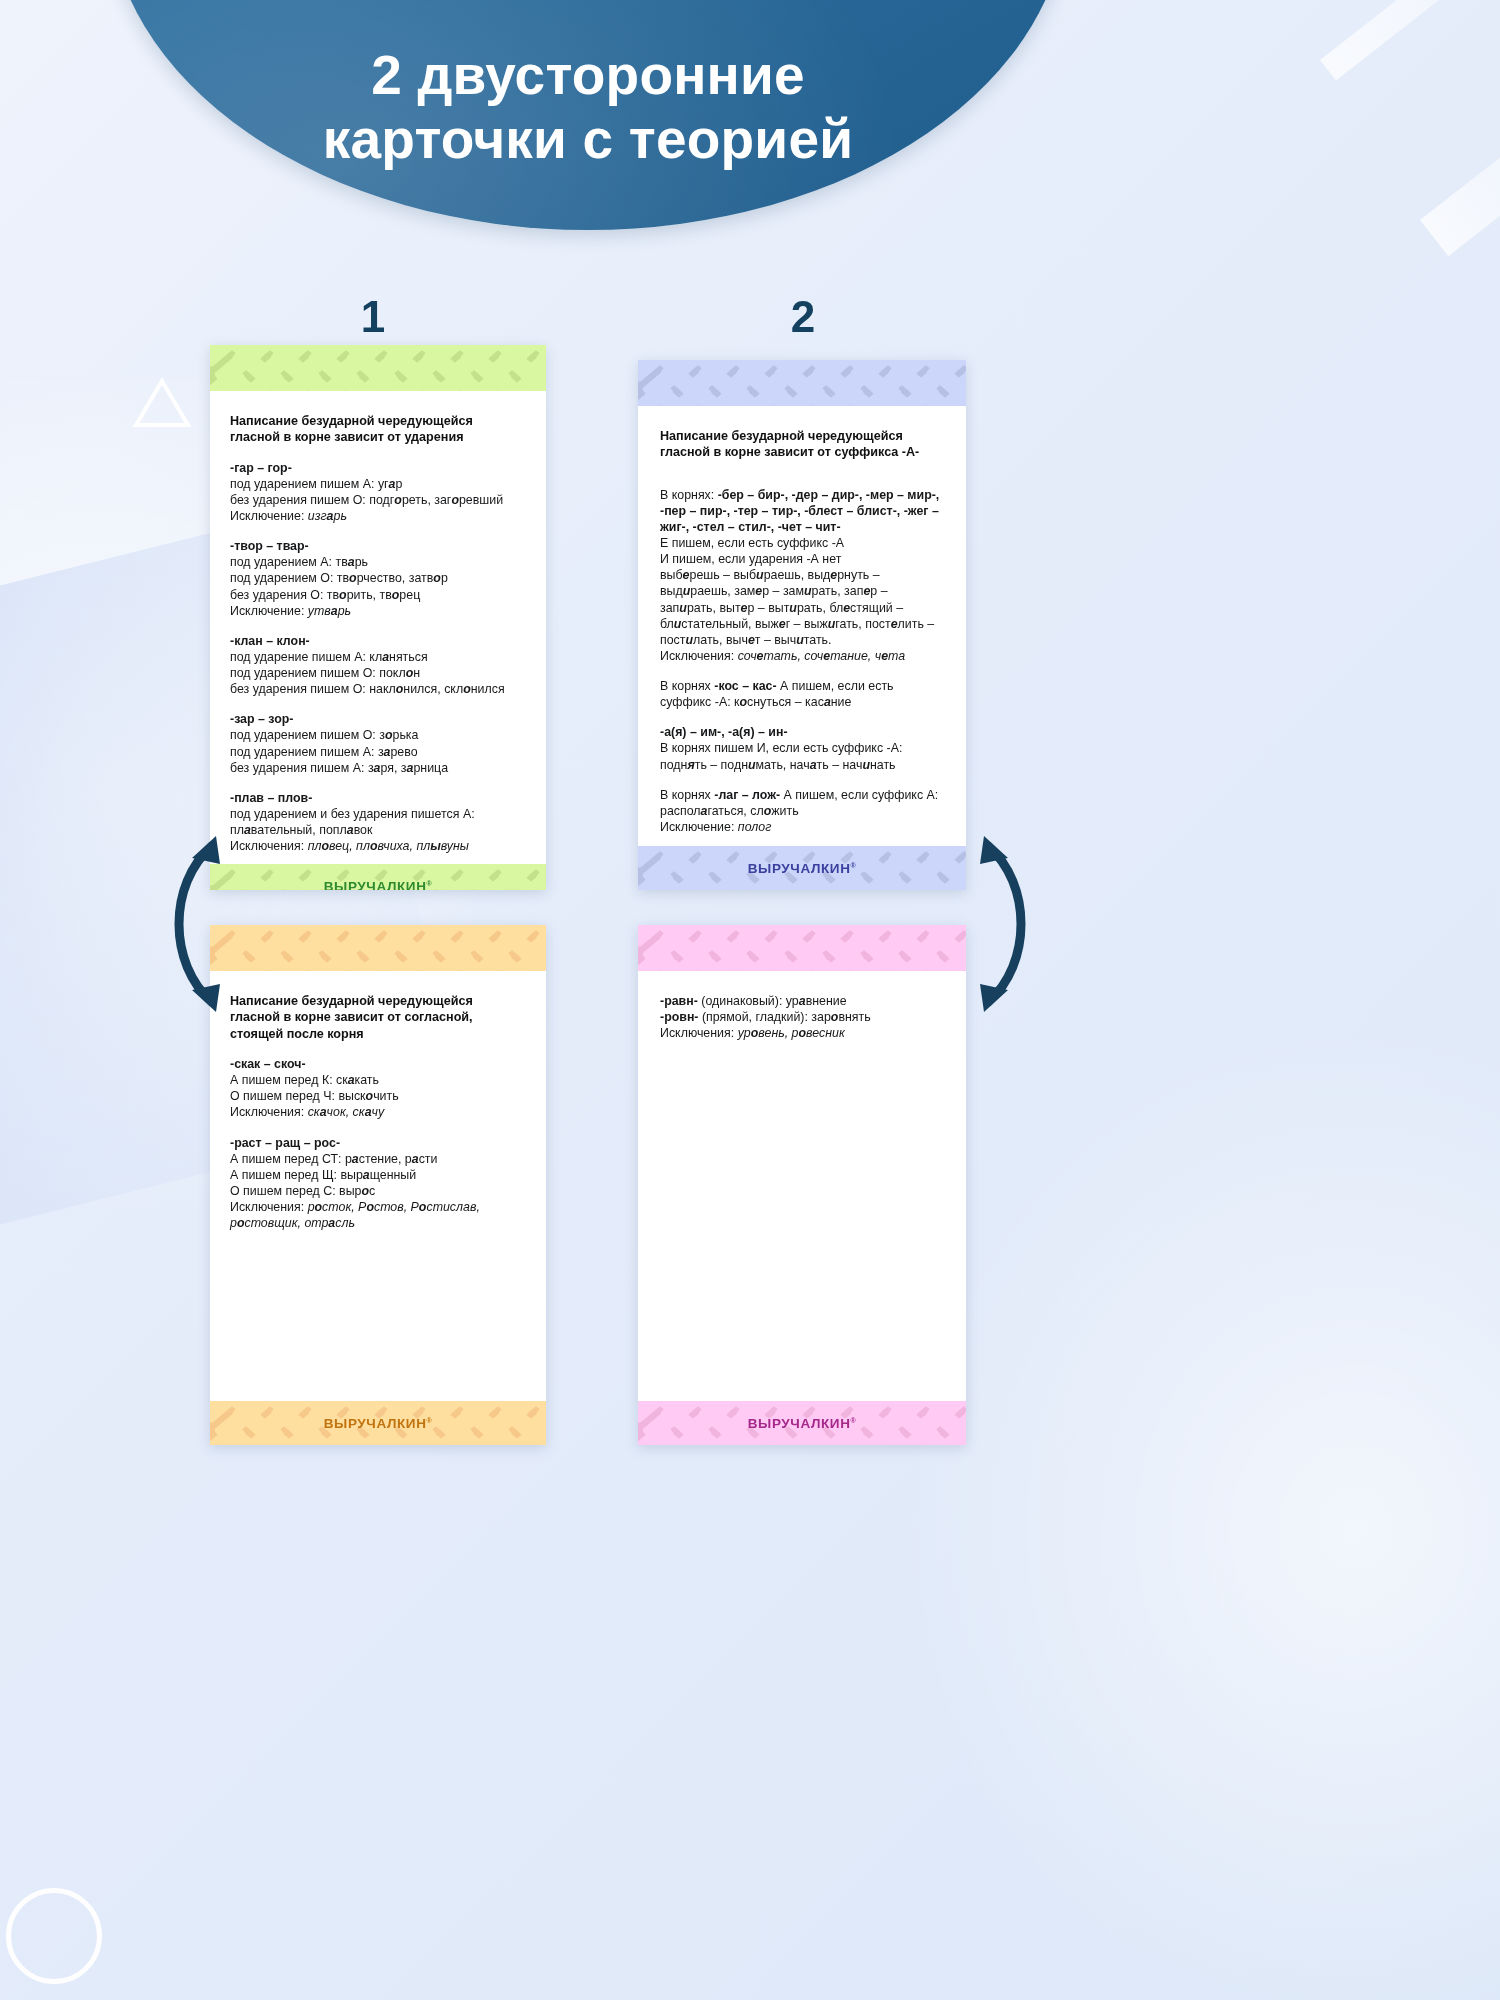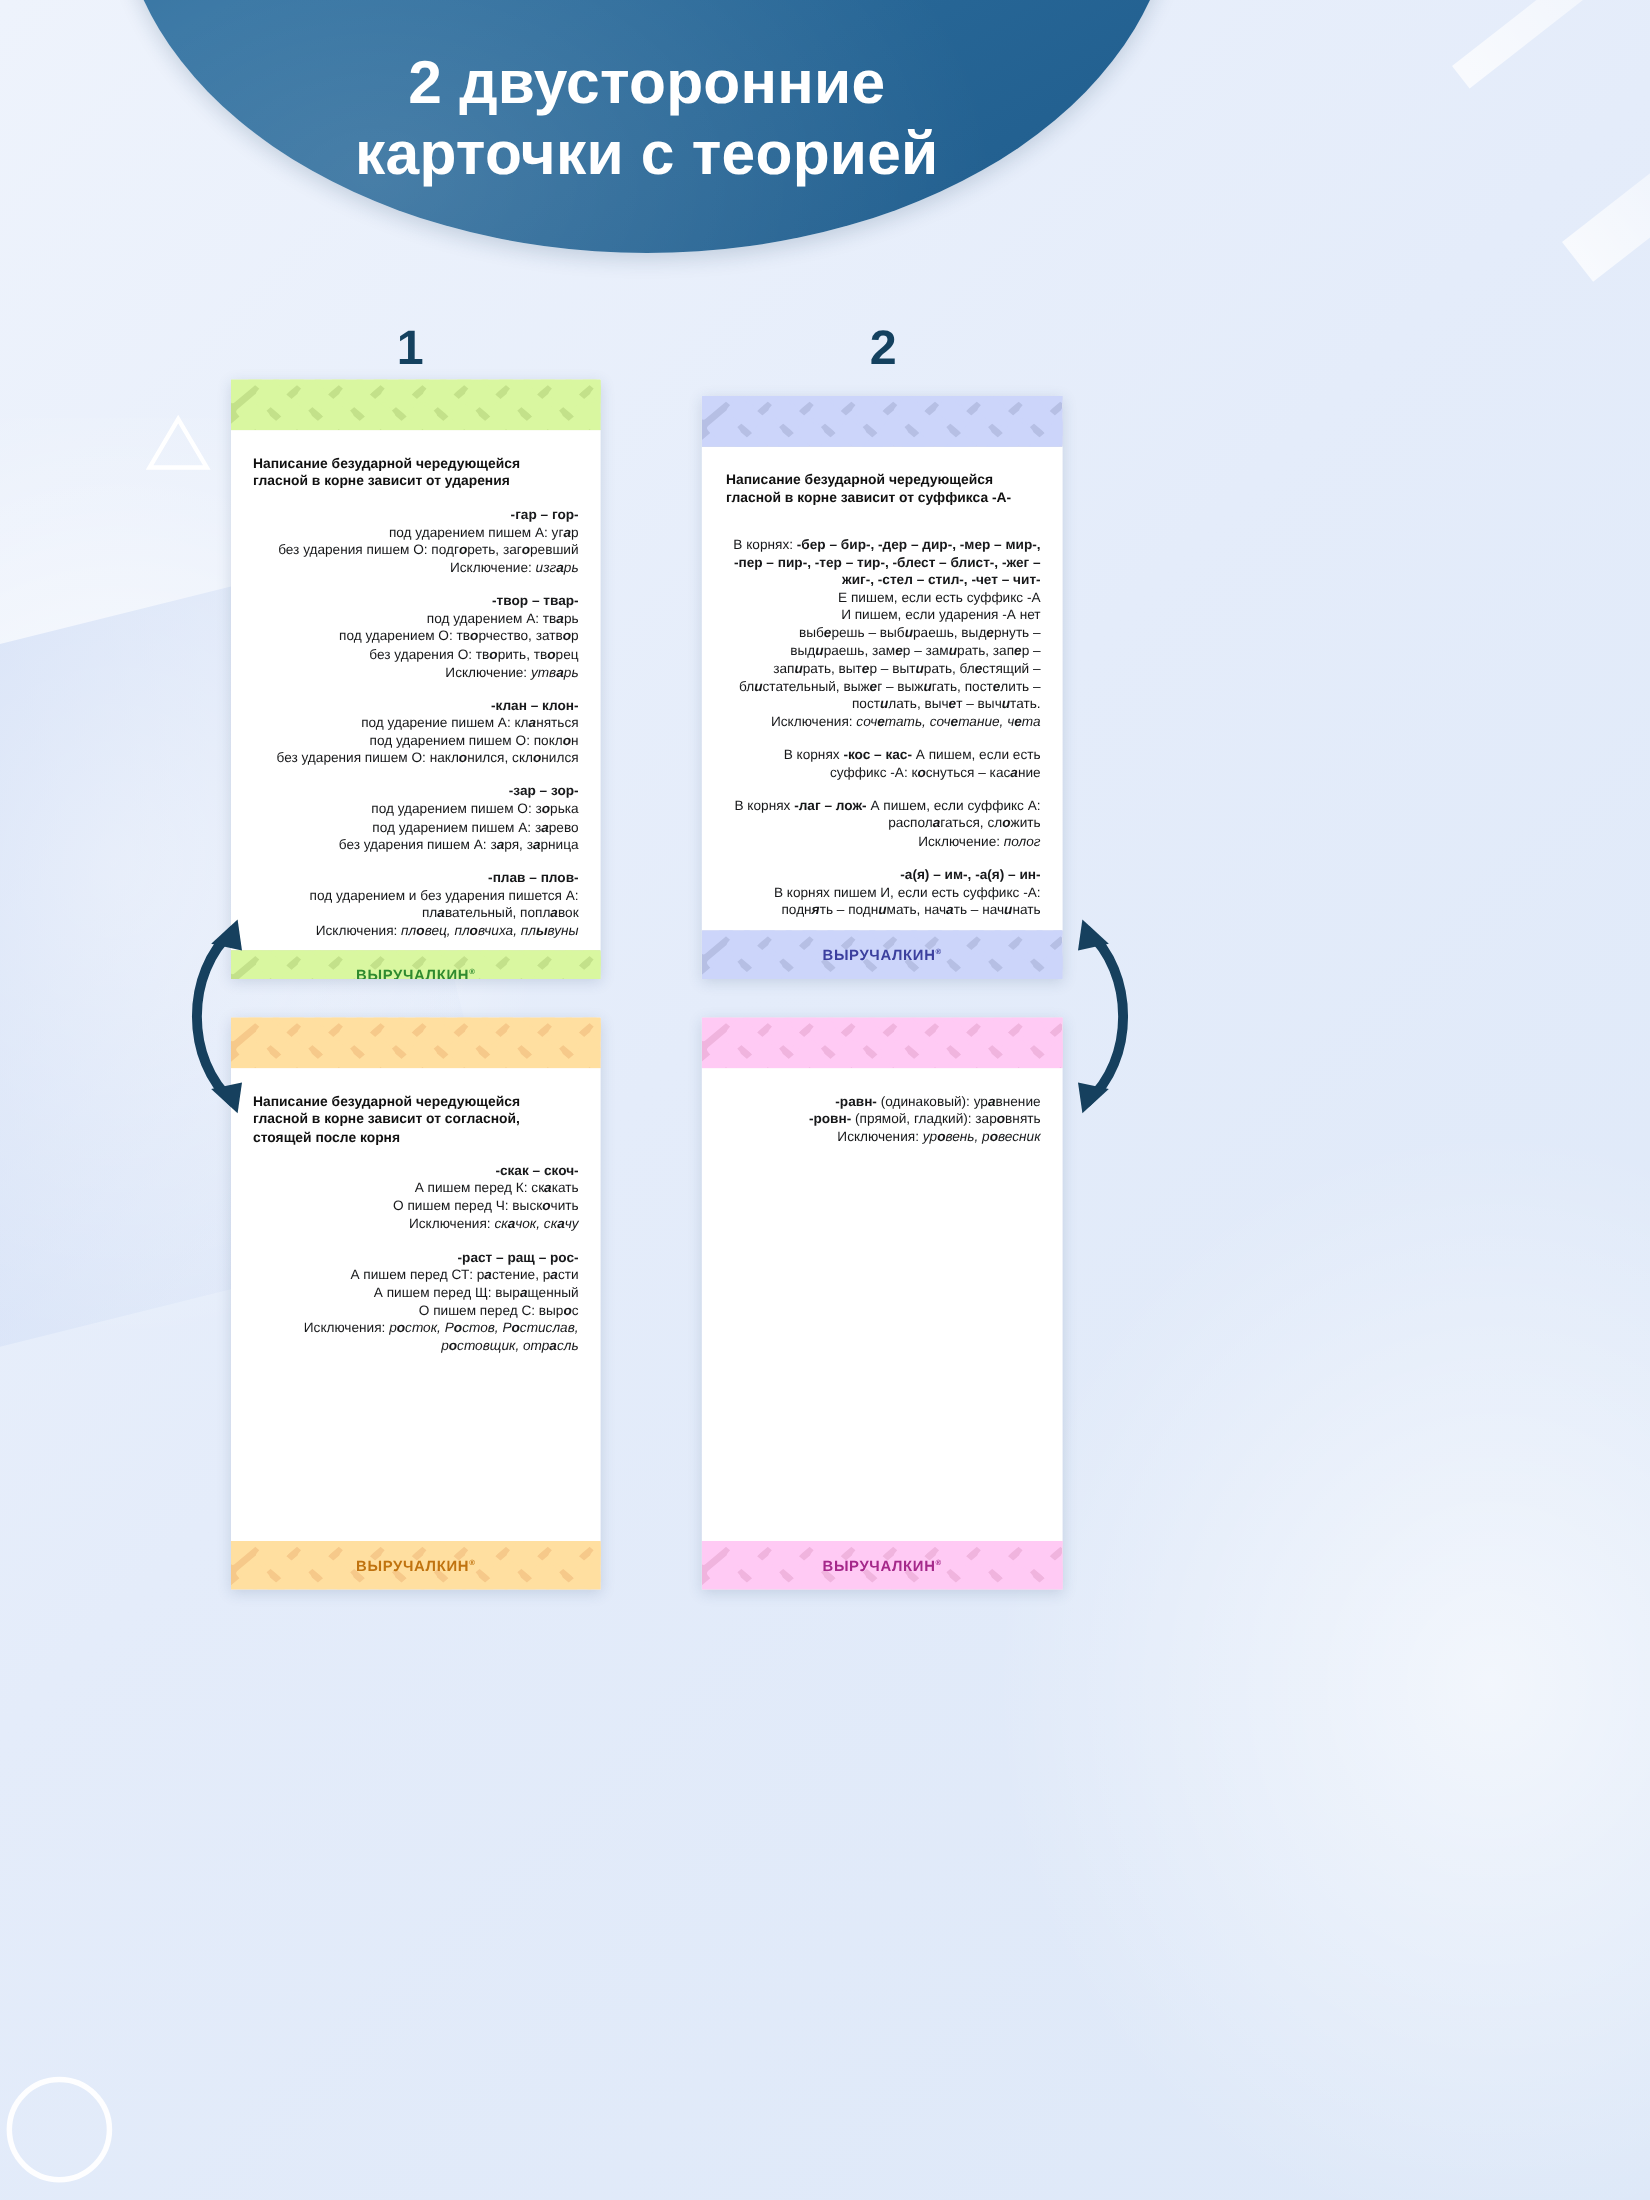--- a/index.html
+++ b/index.html
@@ -137,21 +137,21 @@
   .ctitle{
     font-weight:bold;
     font-size:12.6px;
     line-height:1.30;
     color:#111;
     margin-bottom:14px;
   }
   .card-2 .ctitle{ margin-bottom:26px; }
   .card-4 .ctitle{ margin-bottom:26px; }
 
-  .blk{ margin-bottom:14px;text-align:right; }
+  .blk{ margin-bottom:14px; }
   .blk:last-child{ margin-bottom:0; }
   .blk .h{ font-weight:bold; }
   .blk .ln{ white-space:normal; }
   em{ font-style:italic; }
   b{ font-weight:bold; }
   .ac{ font-weight:bold; font-style:italic; }
 
   
   .arrow{ position:absolute; }
   .arrow-left{ left:158px; top:830px; }
@@ -410,26 +410,26 @@
           <div class="ln">В корнях: <b>-бер – бир-, -дер – дир-, -мер – мир-, -пер – пир-, -тер – тир-, -блест – блист-, -жег – жиг-, -стел – стил-, -чет – чит-</b></div>
           <div class="ln">Е пишем, если есть суффикс -А</div>
           <div class="ln">И пишем, если ударения -А нет</div>
           <div class="ln">выб<i class="ac">е</i>решь – выб<i class="ac">и</i>раешь, выд<i class="ac">е</i>рнуть – выд<i class="ac">и</i>раешь, зам<i class="ac">е</i>р – зам<i class="ac">и</i>рать, зап<i class="ac">е</i>р – зап<i class="ac">и</i>рать, выт<i class="ac">е</i>р – выт<i class="ac">и</i>рать, бл<i class="ac">е</i>стящий – бл<i class="ac">и</i>стательный, выж<i class="ac">е</i>г – выж<i class="ac">и</i>гать, пост<i class="ac">е</i>лить – пост<i class="ac">и</i>лать, выч<i class="ac">е</i>т – выч<i class="ac">и</i>тать.</div>
           <div class="ln">Исключения: <em>соч<i class="ac">е</i>тать, соч<i class="ac">е</i>тание, ч<i class="ac">е</i>та</em></div>
         </div>
         <div class="blk">
           <div class="ln">В корнях <b>-кос – кас-</b> А пишем, если есть суффикс -А: к<i class="ac">о</i>снуться – кас<i class="ac">а</i>ние</div>
         </div>
         <div class="blk">
+          <div class="h">-а(я) – им-, -а(я) – ин-</div>
+          <div class="ln">В корнях пишем И, если есть суффикс -А: подн<i class="ac">я</i>ть – подн<i class="ac">и</i>мать, нач<i class="ac">а</i>ть – нач<i class="ac">и</i>нать</div>
+        </div>
+        <div class="blk">
           <div class="ln">В корнях <b>-лаг – лож-</b> А пишем, если суффикс А: распол<i class="ac">а</i>гаться, сл<i class="ac">о</i>жить</div>
           <div class="ln">Исключение: <em>полог</em></div>
-        </div>
-        <div class="blk">
-          <div class="h">-а(я) – им-, -а(я) – ин-</div>
-          <div class="ln">В корнях пишем И, если есть суффикс -А: подн<i class="ac">я</i>ть – подн<i class="ac">и</i>мать, нач<i class="ac">а</i>ть – нач<i class="ac">и</i>нать</div>
         </div>
       </div>
   </div>
   <div class="strip strip-bot" style="background: rgb(182, 191, 228);">
     <div class="w">
         <i style="left:-10px;top:-8px;background:#ccd5fa"></i>
         <i class="b" style="left:8px;top:-8px;background:#ccd5fa"></i>
         <i style="left:28px;top:-8px;background:#ccd5fa"></i>
         <i class="b" style="left:46px;top:-8px;background:#ccd5fa"></i>
         <i style="left:66px;top:-8px;background:#ccd5fa"></i>

